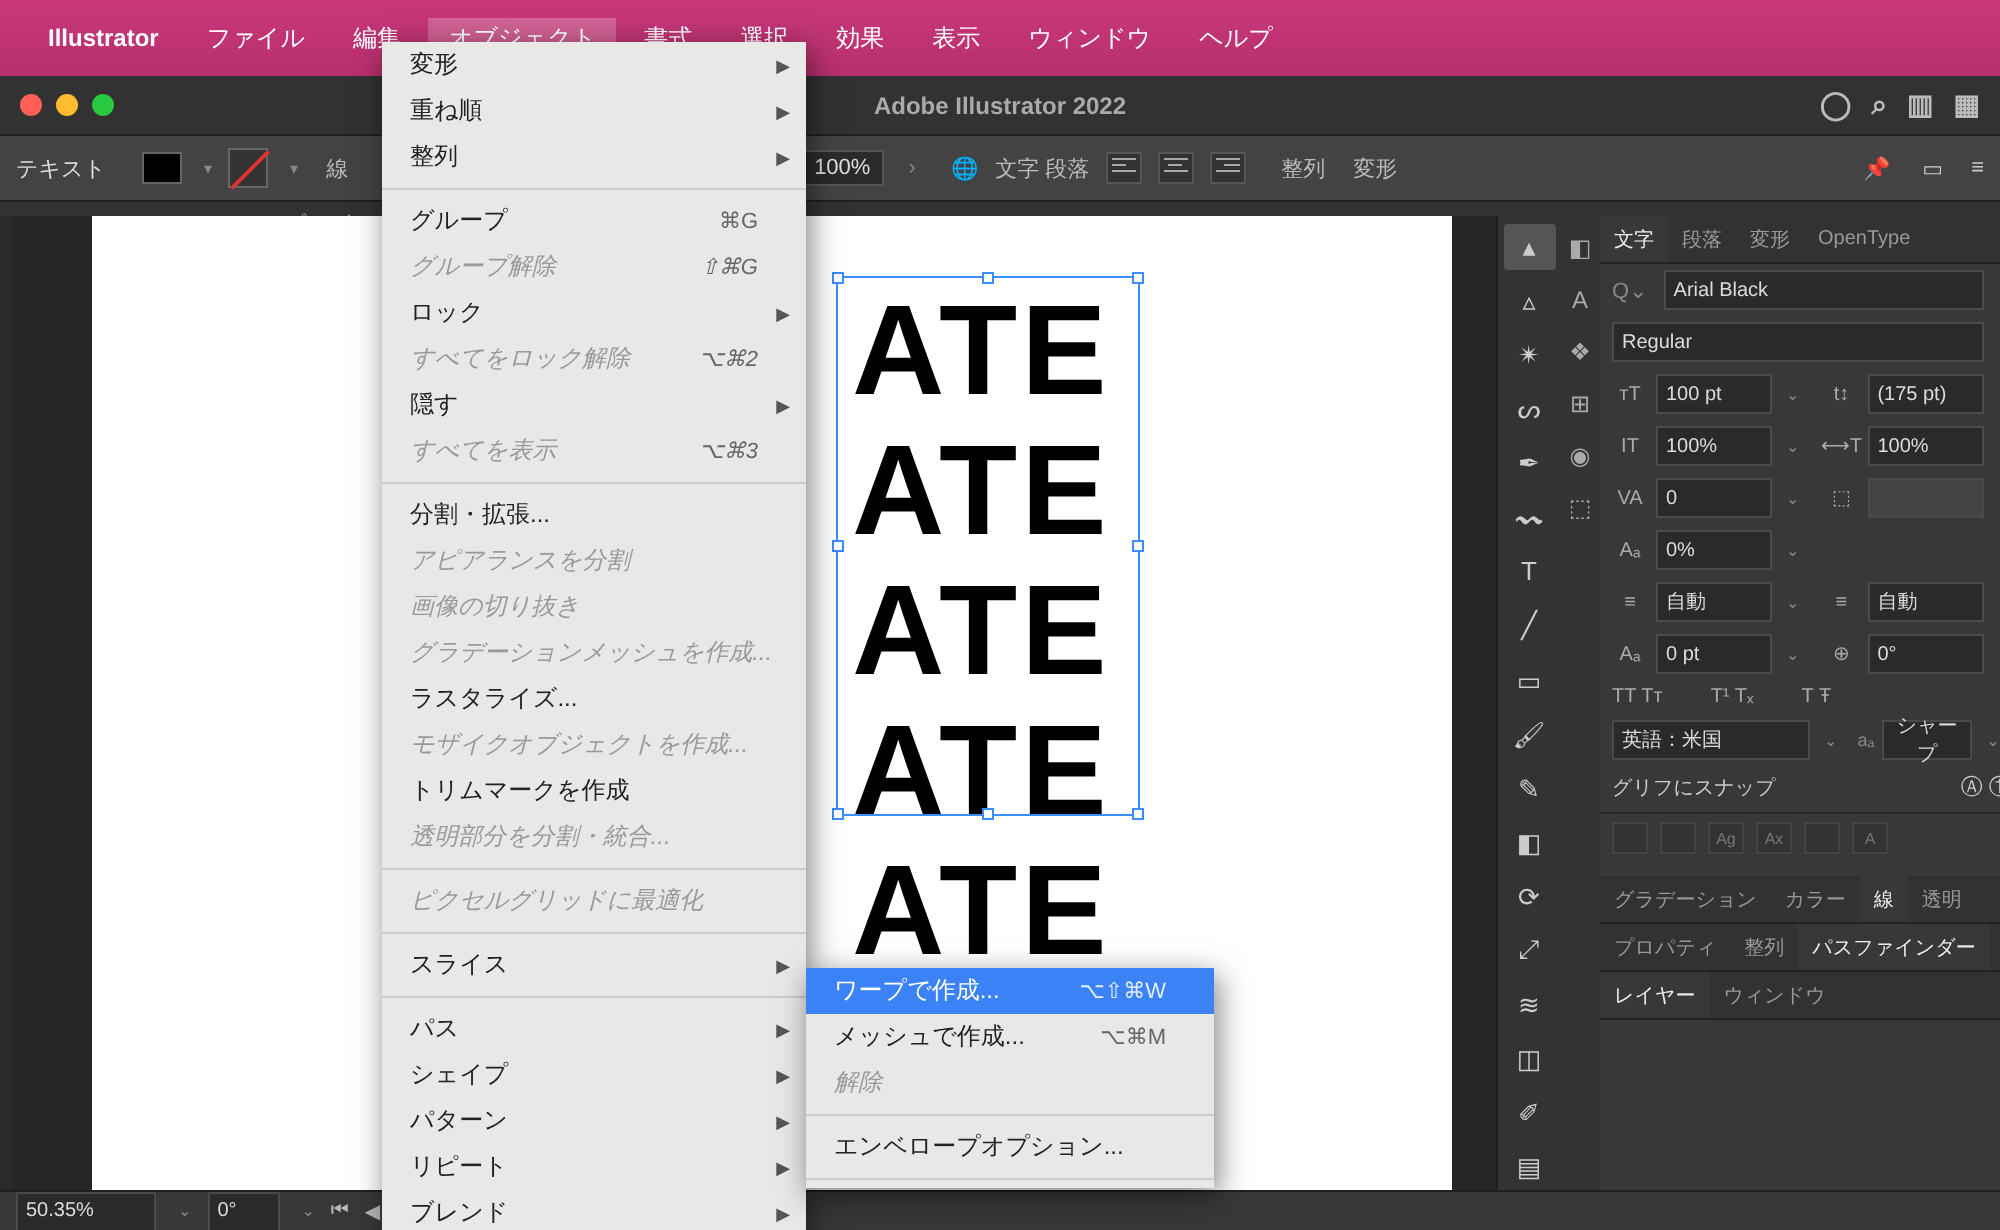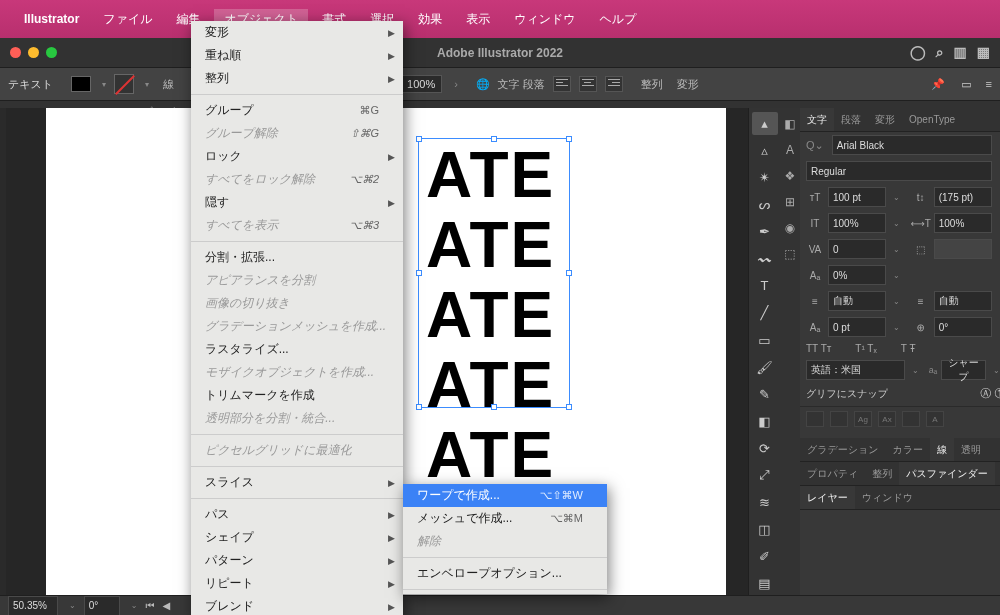--- a/index.html
+++ b/index.html
@@ -290,21 +290,21 @@
       </div>
       <div class="panel-header">
         <div class="ptab active">レイヤー</div>
         <div class="ptab">ウィンドウ</div>
       </div>
     </div>
   </div>
 </div>
 
 <div class="statusbar">
-  <span class="input-box" style="width:50px">50.35%</span>
+  <span class="input-box" style="width:70px">50.35%</span>
     <span class="dd">⌄</span>
   <span class="input-box" style="width:36px">0°</span>
     <span class="dd">⌄</span>
   <span>⏮</span>
   <span>◀</span>
 </div>
 
 <div class="dropdown" id="obj-menu" style="left:191px; top:21px; width:212px;">
     <div class="mi">
       <span>変形</span>

